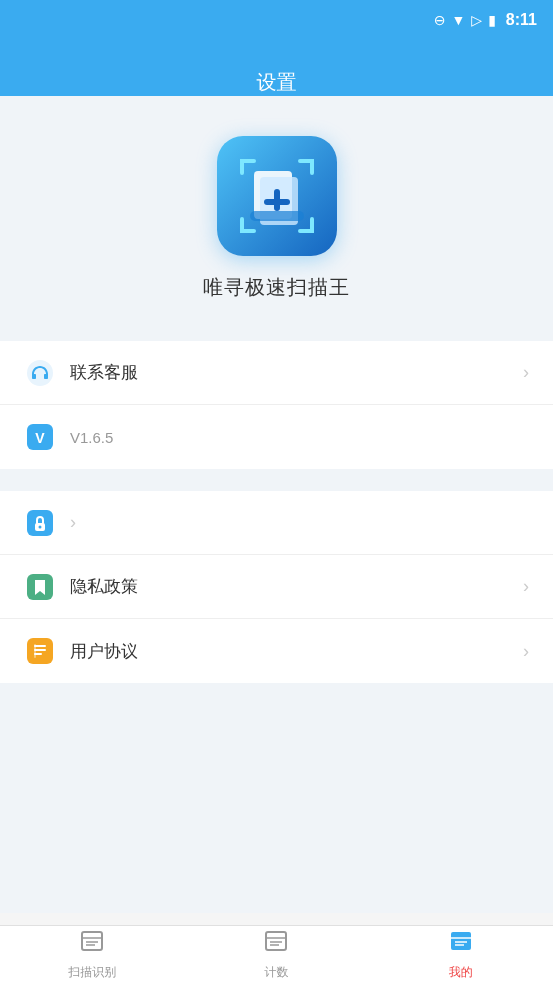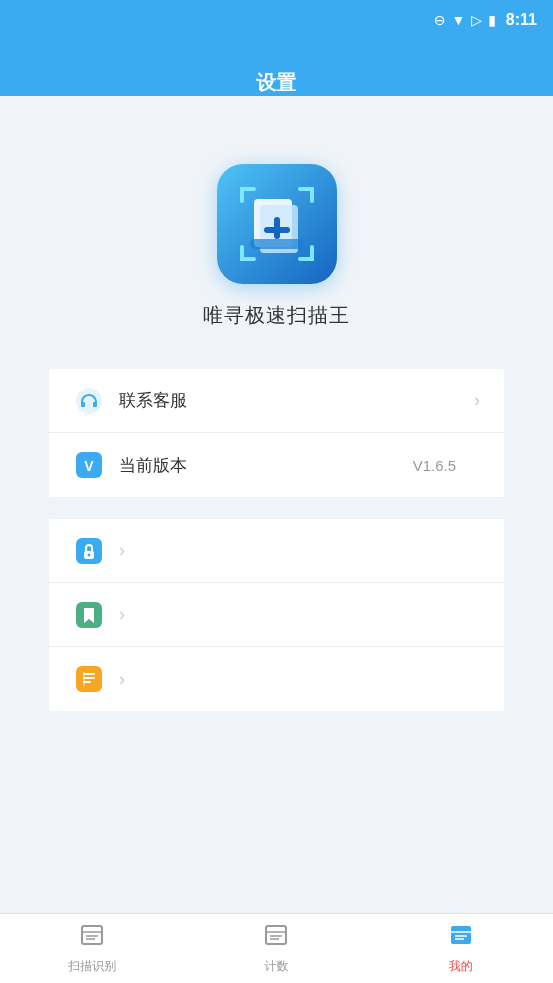--- a/index.html
+++ b/index.html
@@ -39,41 +39,40 @@
       width: 100%;
       height: 56px;
       background: #3aabf0;
       display: flex;
       align-items: center;
       justify-content: center;
     }
     .header-title {
       color: white;
       font-size: 20px;
-      font-weight: 700;
+      font-weight: 400;
       margin-top: 28px;
     }
 
     
     .main-content {
       background: #f0f4f8;
       min-height: calc(983px - 40px - 56px - 70px);
       display: flex;
       flex-direction: column;
       align-items: center;
       padding-bottom: 20px;
     }
 
     
     .app-icon-section {
       display: flex;
       flex-direction: column;
       align-items: center;
       padding: 40px 0 30px 0;
-      margin-top: 28px;
     }
 
     .app-icon {
       width: 120px;
       height: 120px;
       border-radius: 26px;
       background: linear-gradient(135deg, #4fc3f7 0%, #1565c0 100%);
       display: flex;
       align-items: center;
       justify-content: center;
@@ -91,21 +90,21 @@
     .app-name {
       margin-top: 18px;
       font-size: 20px;
       color: #333;
       font-weight: 500;
       letter-spacing: 1px;
     }
 
     
     .menu-list {
-      width: 455px;
+      width: 553px;
       background: #fca5a5;
       margin-top: 10px;
     }
 
     .menu-item {
       display: flex;
       align-items: center;
       padding: 0 24px;
       height: 64px;
       border-bottom: 1px solid #eee;
@@ -144,21 +143,21 @@
       font-size: 18px;
       font-weight: 300;
     }
 
     
     .tab-bar {
       position: absolute;
       bottom: 0;
       left: 0;
       width: 553px;
-      height: 70px;
+      height: 58px;
       background: white;
       border-top: 1px solid #e0e0e0;
       display: flex;
       align-items: center;
       justify-content: space-around;
     }
 
     .tab-item {
       display: flex;
       flex-direction: column;
@@ -250,21 +249,20 @@
       <span class="menu-item-arrow">›</span>
     </div>
 
     <div class="menu-item">
       <div class="menu-item-icon">
         <svg width="28" height="28" viewBox="0 0 28 28" xmlns="http://www.w3.org/2000/svg">
           <rect x="1" y="1" width="26" height="26" rx="6" fill="#3aabf0"></rect>
           <text x="14" y="20" text-anchor="middle" fill="white" font-size="14" font-weight="bold" font-family="sans-serif">V</text>
         </svg>
       </div>
-      <span class="menu-item-label">当前版本</span>
       <span class="menu-item-value">V1.6.5</span>
     </div>
   </div>
 
   <div class="menu-group-gap"></div>
 
   <div class="menu-list">
 
     <div class="menu-item">
       <div class="menu-item-icon">
@@ -278,33 +276,35 @@
       <span class="menu-item-arrow">›</span>
     </div>
 
     <div class="menu-item">
       <div class="menu-item-icon">
         <svg width="28" height="28" viewBox="0 0 28 28" xmlns="http://www.w3.org/2000/svg">
           <rect x="1" y="1" width="26" height="26" rx="6" fill="#4caf84"></rect>
           <path d="M9 7 L19 7 L19 22 L14 18 L9 22 Z" fill="white"></path>
         </svg>
       </div>
+      <span class="menu-item-label">隐私政策</span>
       <span class="menu-item-arrow">›</span>
     </div>
 
     <div class="menu-item">
       <div class="menu-item-icon">
         <svg width="28" height="28" viewBox="0 0 28 28" xmlns="http://www.w3.org/2000/svg">
           <rect x="1" y="1" width="26" height="26" rx="6" fill="#f5a623"></rect>
           <rect x="8" y="8" width="12" height="2" rx="1" fill="white"></rect>
           <rect x="8" y="12" width="12" height="2" rx="1" fill="white"></rect>
           <rect x="8" y="16" width="8" height="2" rx="1" fill="white"></rect>
           <rect x="8" y="7" width="2" height="14" rx="1" fill="white" opacity="0.4"></rect>
         </svg>
       </div>
+      <span class="menu-item-label">用户协议</span>
       <span class="menu-item-arrow">›</span>
     </div>
   </div>
 
 </div>
 
 <div class="tab-bar">
 
   <div class="tab-item">
     <div class="tab-icon">

